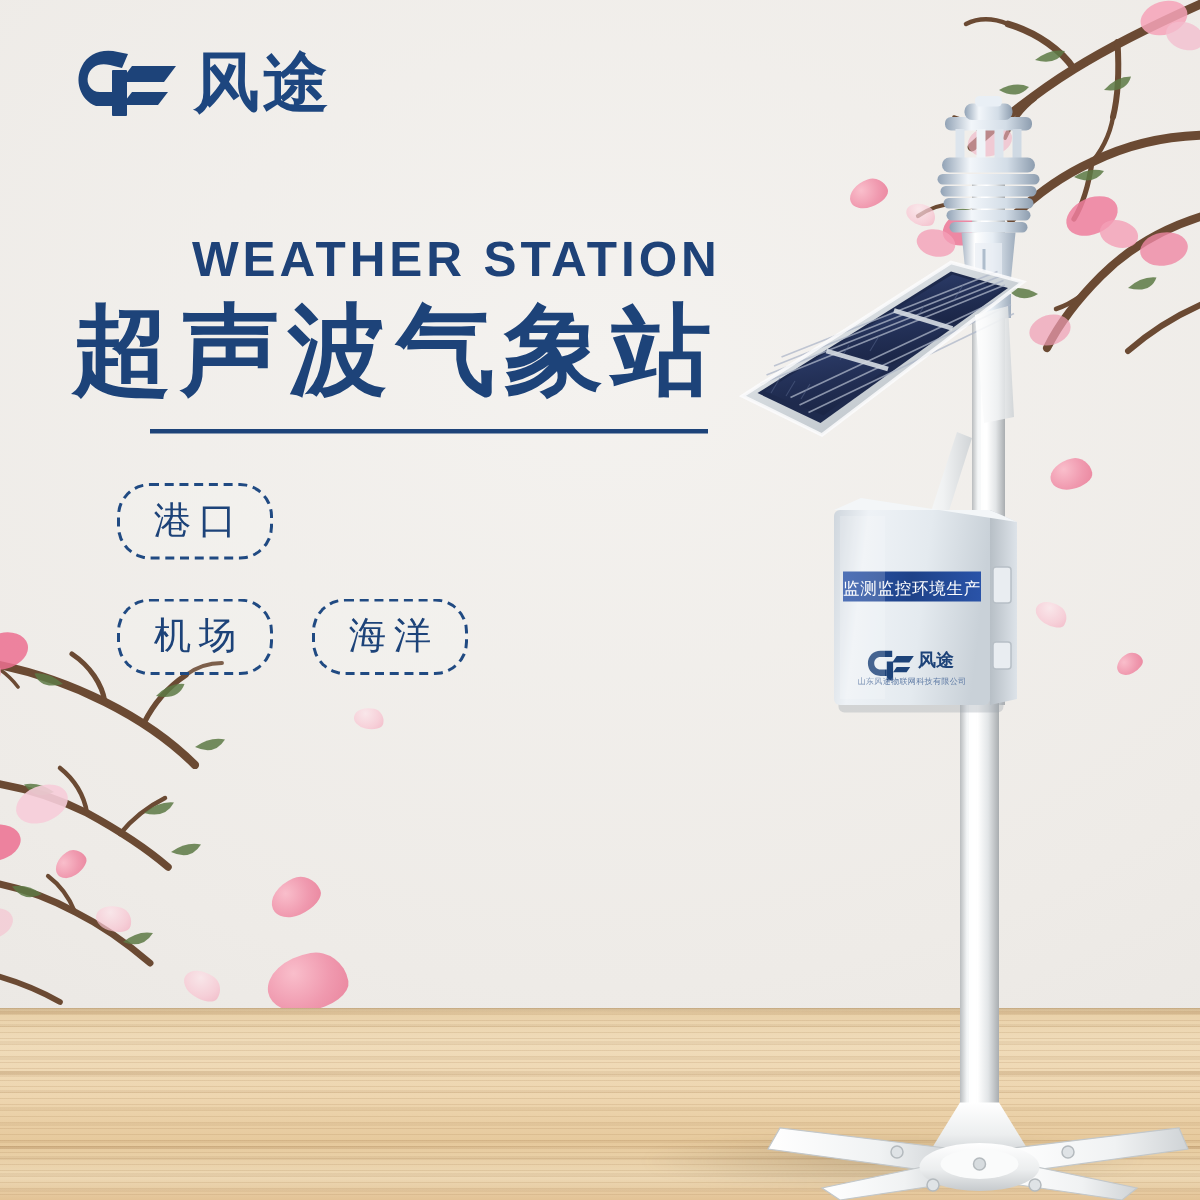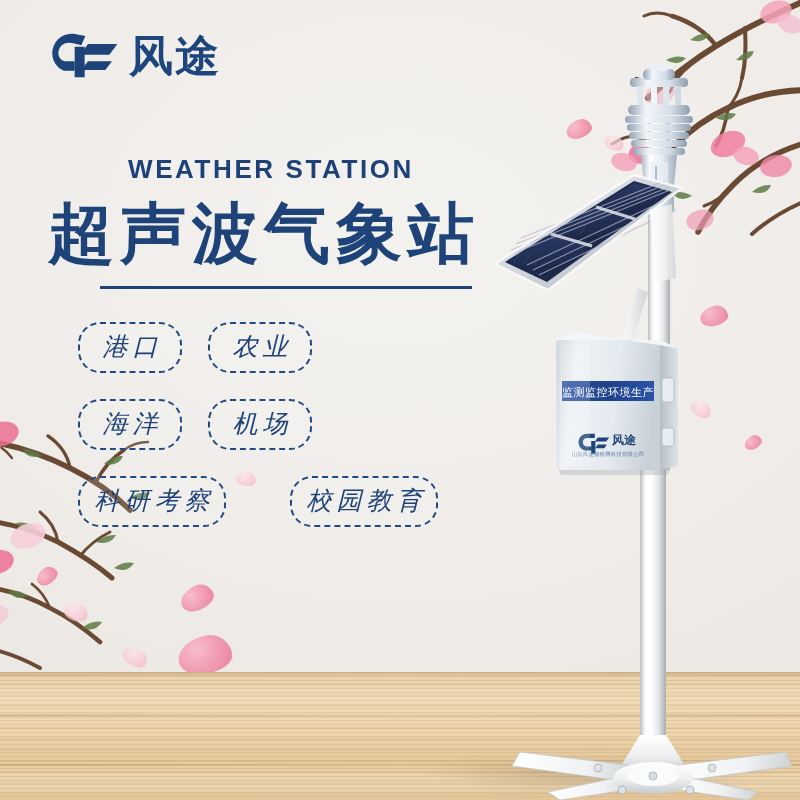--- a/index.html
+++ b/index.html
@@ -44,37 +44,37 @@
   .logo-wrap{position:absolute;left:48px;top:28px;display:flex;align-items:center;gap:9px;}
   .logo-mark{width:72px;height:56px;flex:0 0 auto;}
   .logo-text{
     font-family:"DejaVu Sans","Liberation Sans",sans-serif;
     font-size:44px;font-weight:bold;color:#1d467f;letter-spacing:2px;line-height:1;
   }
 
   
   .eyebrow{
     position:absolute;left:128px;top:154px;
-    font-size:26px;font-weight:bold;color:#1e4278;letter-spacing:2.6px;
+    font-size:33px;font-weight:bold;color:#1e4278;letter-spacing:2.6px;
     white-space:nowrap;
   }
   .headline{
     position:absolute;left:48px;top:196px;
     font-family:"DejaVu Serif","Liberation Serif",serif;
     font-size:66px;font-weight:bold;color:#1d4379;letter-spacing:6px;
     white-space:nowrap;line-height:1.15;text-align:center;
   }
   .rule{
     position:absolute;left:100px;top:286px;width:372px;height:3px;
     background:#1d4379;
   }
 
   
   .tags{position:absolute;left:78px;top:322px;width:420px;}
-  .tag-row{display:flex;margin-bottom:26px;font-style:italic;}
+  .tag-row{display:flex;margin-bottom:26px;}
   .tag{
     box-sizing:border-box;
     border:2px dashed #204a82;border-radius:22px;
     color:#1d4379;font-size:25px;letter-spacing:5px;
     padding:6px 0 8px 0;text-align:center;
     background:rgba(255,255,255,.12);
     white-space:nowrap;text-indent:5px;
     font-family:"DejaVu Sans","Liberation Sans",sans-serif;
   }
   .tag.w2{width:104px;margin-right:26px;}
@@ -389,25 +389,20 @@
     <span class="logo-text">风途</span>
   </div>
 
   <div class="eyebrow">WEATHER STATION</div>
   <div class="headline">超声波气象站</div>
   <div class="rule"></div>
 
   <div class="tags">
     <div class="tag-row r1">
       <div class="tag w2">港口</div>
-      <div class="tag w2">农业</div>
     </div>
     <div class="tag-row r2">
+      <div class="tag w2">机场</div>
       <div class="tag w2">海洋</div>
-      <div class="tag w2">机场</div>
-    </div>
-    <div class="tag-row r3">
-      <div class="tag w4">科研考察</div>
-      <div class="tag w4">校园教育</div>
     </div>
   </div>
 
 </div>
 
 </body></html>

